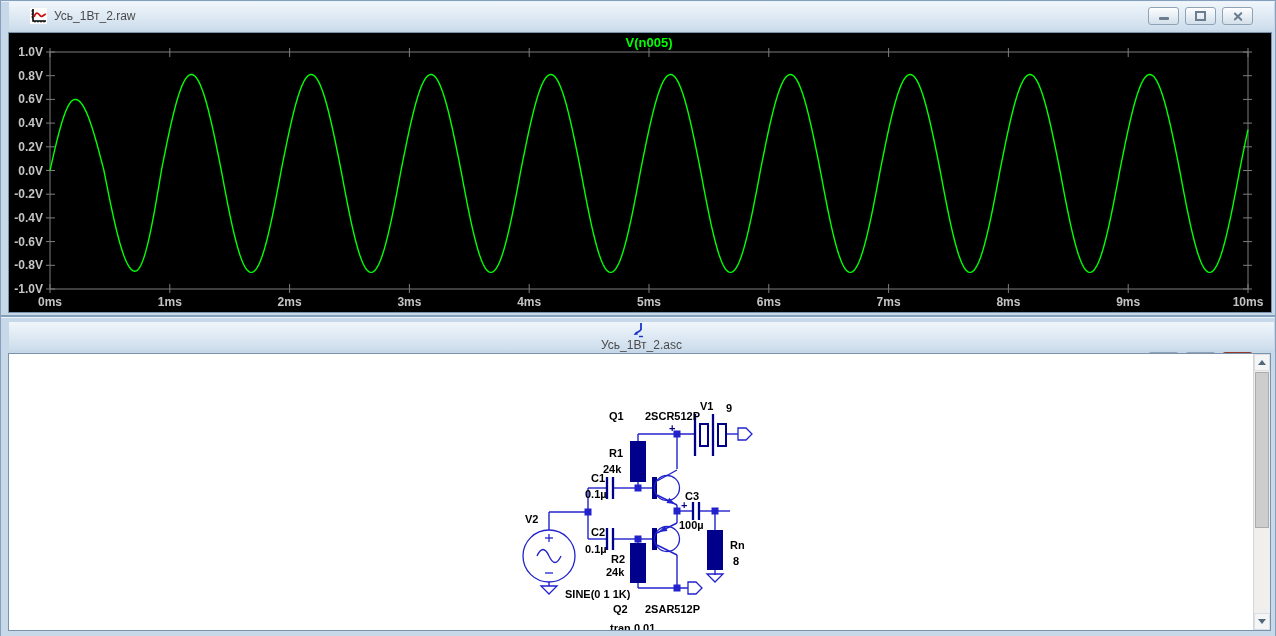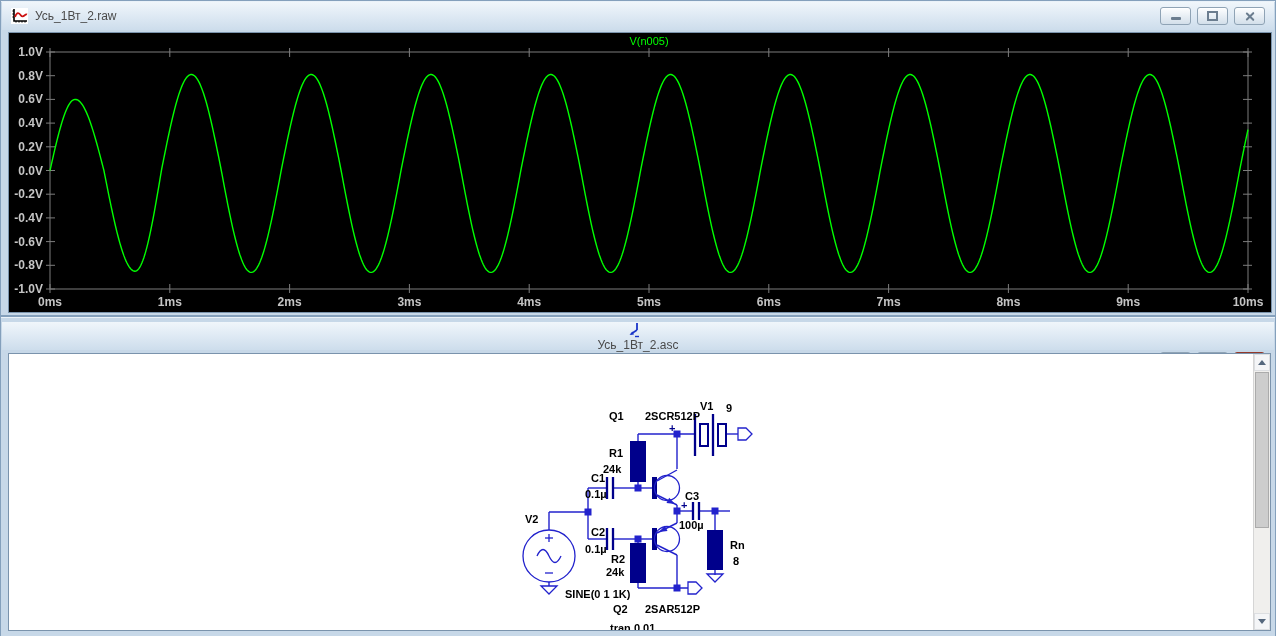--- a/index.html
+++ b/index.html
@@ -2,43 +2,43 @@
 <html><head>
 <meta charset="utf-8">
 <style>
   html,body{margin:0;padding:0;}
   body{width:1276px;height:636px;overflow:hidden;background:#9FB6CC;
        font-family:"Liberation Sans",sans-serif;position:relative;}
   .win{position:absolute;box-sizing:border-box;background:#C7D8E8;
        border:1px solid #84A0BC;box-shadow:inset 0 1px 0 #EAF2F9;}
   .win-top{left:0;top:0;width:1276px;height:316px;}
   .win-bottom{left:0;top:316px;width:1276px;height:322px;}
-  .titlebar{position:absolute;left:1px;right:1px;height:28px;display:flex;align-items:center;
-       padding:0 9px;background:linear-gradient(#F0F6FB,#CDDDEC);}
+  .titlebar{position:absolute;left:8px;right:1px;height:28px;display:flex;align-items:center;
+       padding:0 21px;background:linear-gradient(#F0F6FB,#CDDDEC);}
   .win-top .titlebar{top:1px;}
   .win-bottom .titlebar{top:5px;flex-direction:column;}
   .ticon{width:17px;height:16px;margin-right:7px;display:inline-flex;}
   .ttext{font-size:12px;color:#4A4A4A;white-space:nowrap;}
   .tbtns{margin-left:auto;display:flex;align-items:center;}
   .tbtn{width:29px;height:16px;margin-left:6px;border:1px solid #8FA3B5;border-radius:3px;
        background:linear-gradient(#FDFEFF,#D3DFEA);display:flex;align-items:center;justify-content:center;
        box-shadow:inset 0 1px 0 #FFFFFF;}
   .tbtn.close-red{background:linear-gradient(#F2A795,#CE4B37);border-color:#93392A;}
   .glyph-min{width:10px;height:3px;background:#6B7D8F;border-radius:1px;margin-top:5px;}
   .glyph-restore{width:7px;height:6px;border:2px solid #6B7D8F;background:transparent;}
   .glyph-x{position:relative;width:11px;height:11px;}
   .glyph-x::before,.glyph-x::after{content:"";position:absolute;left:4.5px;top:0;width:2.4px;height:11px;
        background:#6B7D8F;border-radius:1px;}
   .glyph-x::before{transform:rotate(45deg);}
   .glyph-x::after{transform:rotate(-45deg);}
   .close-red .glyph-x::before,.close-red .glyph-x::after{background:#FFFFFF;}
   .client{position:absolute;border:1px solid #7A93AC;}
   .client-plot{left:7px;top:31px;width:1262px;height:279px;background:#000000;}
   .plot-title{position:absolute;left:41px;top:2px;width:1198px;text-align:center;
-       font-size:11px;font-weight:normal;color:#00FF00;}
+       font-size:13px;font-weight:bold;color:#00FF00;}
   #plot{position:absolute;left:0;top:0;}
   .client-sch{left:7px;top:36px;width:1261px;height:276px;background:#FFFFFF;display:flex;}
   .sch-canvas{position:relative;width:1244px;height:276px;overflow:hidden;}
   #schematic{position:absolute;left:0;top:0;}
   .scrollbar{width:17px;height:276px;background:#F0EFED;border-left:1px solid #D5D5D5;
        display:flex;flex-direction:column;box-sizing:border-box;}
   .sb-btn{height:17px;background:#F4F5F7;border:1px solid #DCDEE1;box-sizing:border-box;
        display:flex;align-items:center;justify-content:center;}
   .sb-track{flex:1;position:relative;}
   .sb-thumb{position:absolute;left:1px;right:1px;top:1px;height:156px;background:#CDCDCD;

